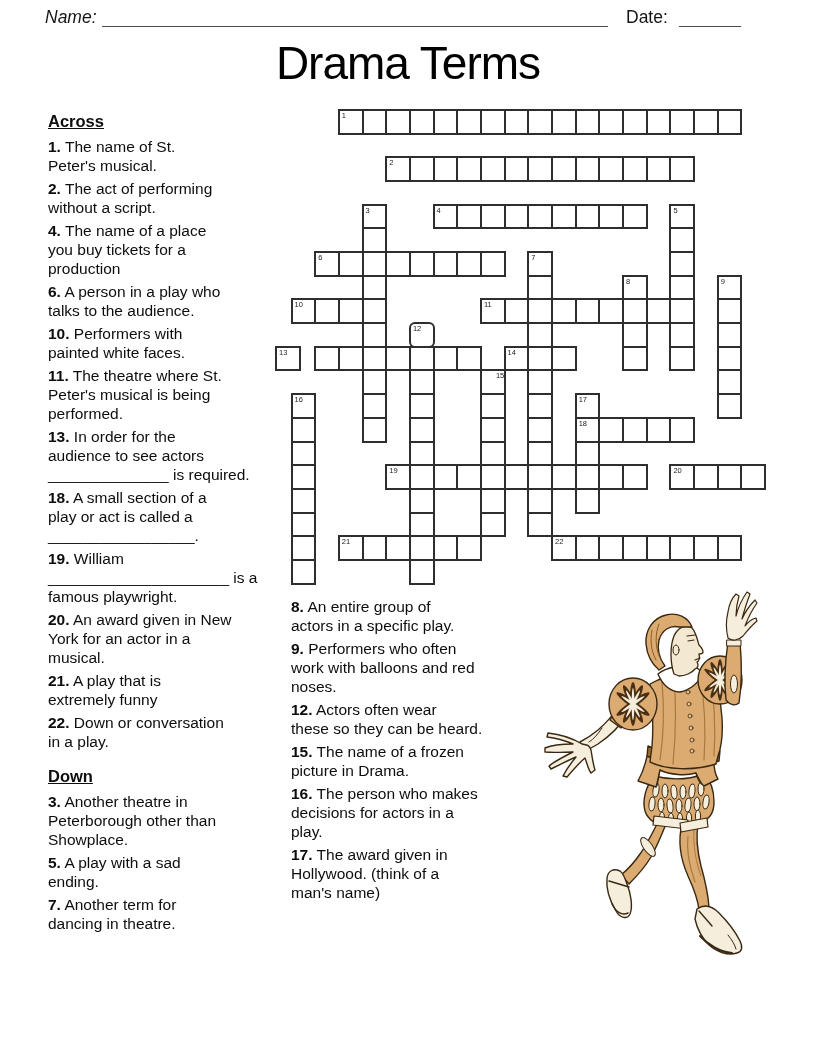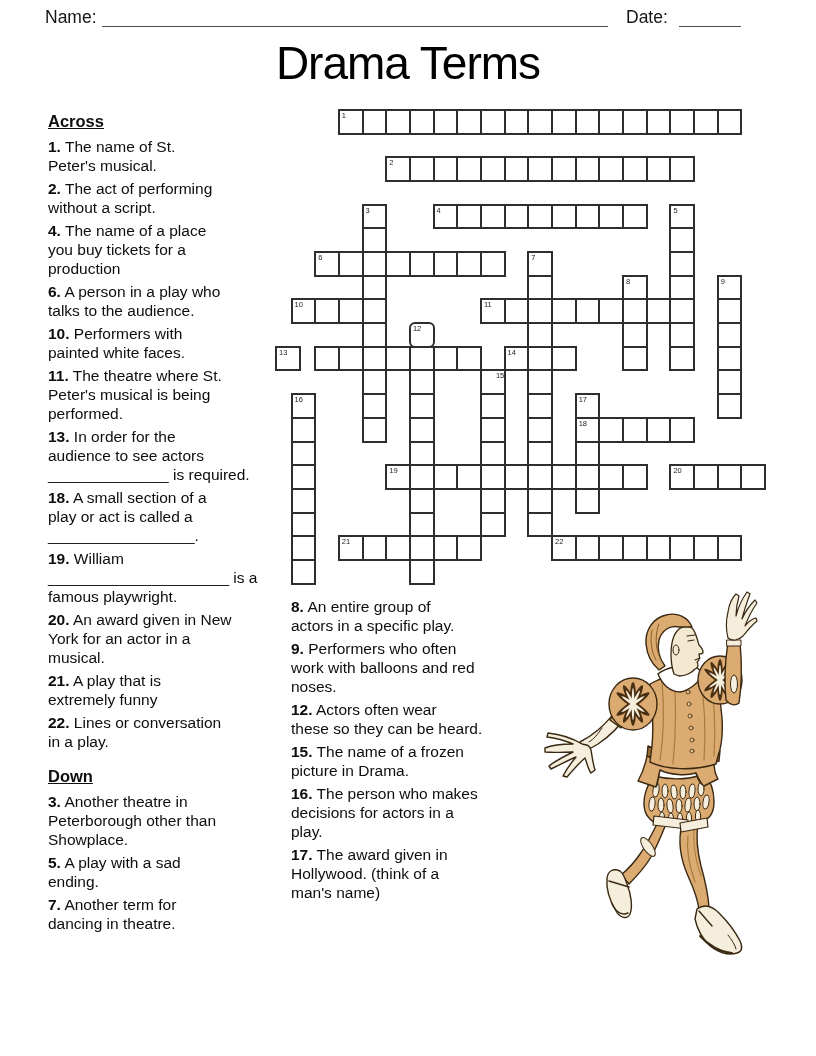--- a/index.html
+++ b/index.html
@@ -3,21 +3,21 @@
 <meta charset="utf-8">
 <style>
   html,body{margin:0;padding:0;}
   body{
     width:816px;height:1056px;position:relative;background:#ffffff;
     font-family:"Liberation Sans","DejaVu Sans",sans-serif;color:#111;
     overflow:hidden;
   }
   
   .hdr-label{position:absolute;font-size:17.5px;color:#161616;}
-  #name-label{left:45px;top:7px;}
+  #name-label{left:45px;top:7px;font-style:italic;}
   #date-label{left:626px;top:7px;}
   .hdr-line{position:absolute;top:9px;height:17px;border-bottom:1.7px solid #4a4a4a;}
   #name-line{left:102px;width:506px;}
   #date-line{left:679px;width:62px;}
   #page-title{
     position:absolute;left:0;top:36px;width:816px;text-align:center;
     font-size:46px;letter-spacing:-1px;color:#000;
   }
   
   .clue-col{position:absolute;font-size:15.5px;line-height:19px;color:#0d0d0d;}
@@ -76,21 +76,21 @@
 play or act is called a
 _________________.</span></p>
       <p class="clue"><span class="clue-num">19.</span><span class="clue-text"> William
 _____________________ is a
 famous playwright.</span></p>
       <p class="clue"><span class="clue-num">20.</span><span class="clue-text"> An award given in New
 York for an actor in a
 musical.</span></p>
       <p class="clue"><span class="clue-num">21.</span><span class="clue-text"> A play that is
 extremely funny</span></p>
-      <p class="clue"><span class="clue-num">22.</span><span class="clue-text"> Lines or conversation
+      <p class="clue"><span class="clue-num">22.</span><span class="clue-text"> Down or conversation
 in a play.</span></p>
     </div>
   <h2 class="clue-heading down">Down</h2>
   <div id="down-clues-left">
       <p class="clue"><span class="clue-num">3.</span><span class="clue-text"> Another theatre in
 Peterborough other than
 Showplace.</span></p>
       <p class="clue"><span class="clue-num">5.</span><span class="clue-text"> A play with a sad
 ending.</span></p>
       <p class="clue"><span class="clue-num">7.</span><span class="clue-text"> Another term for

